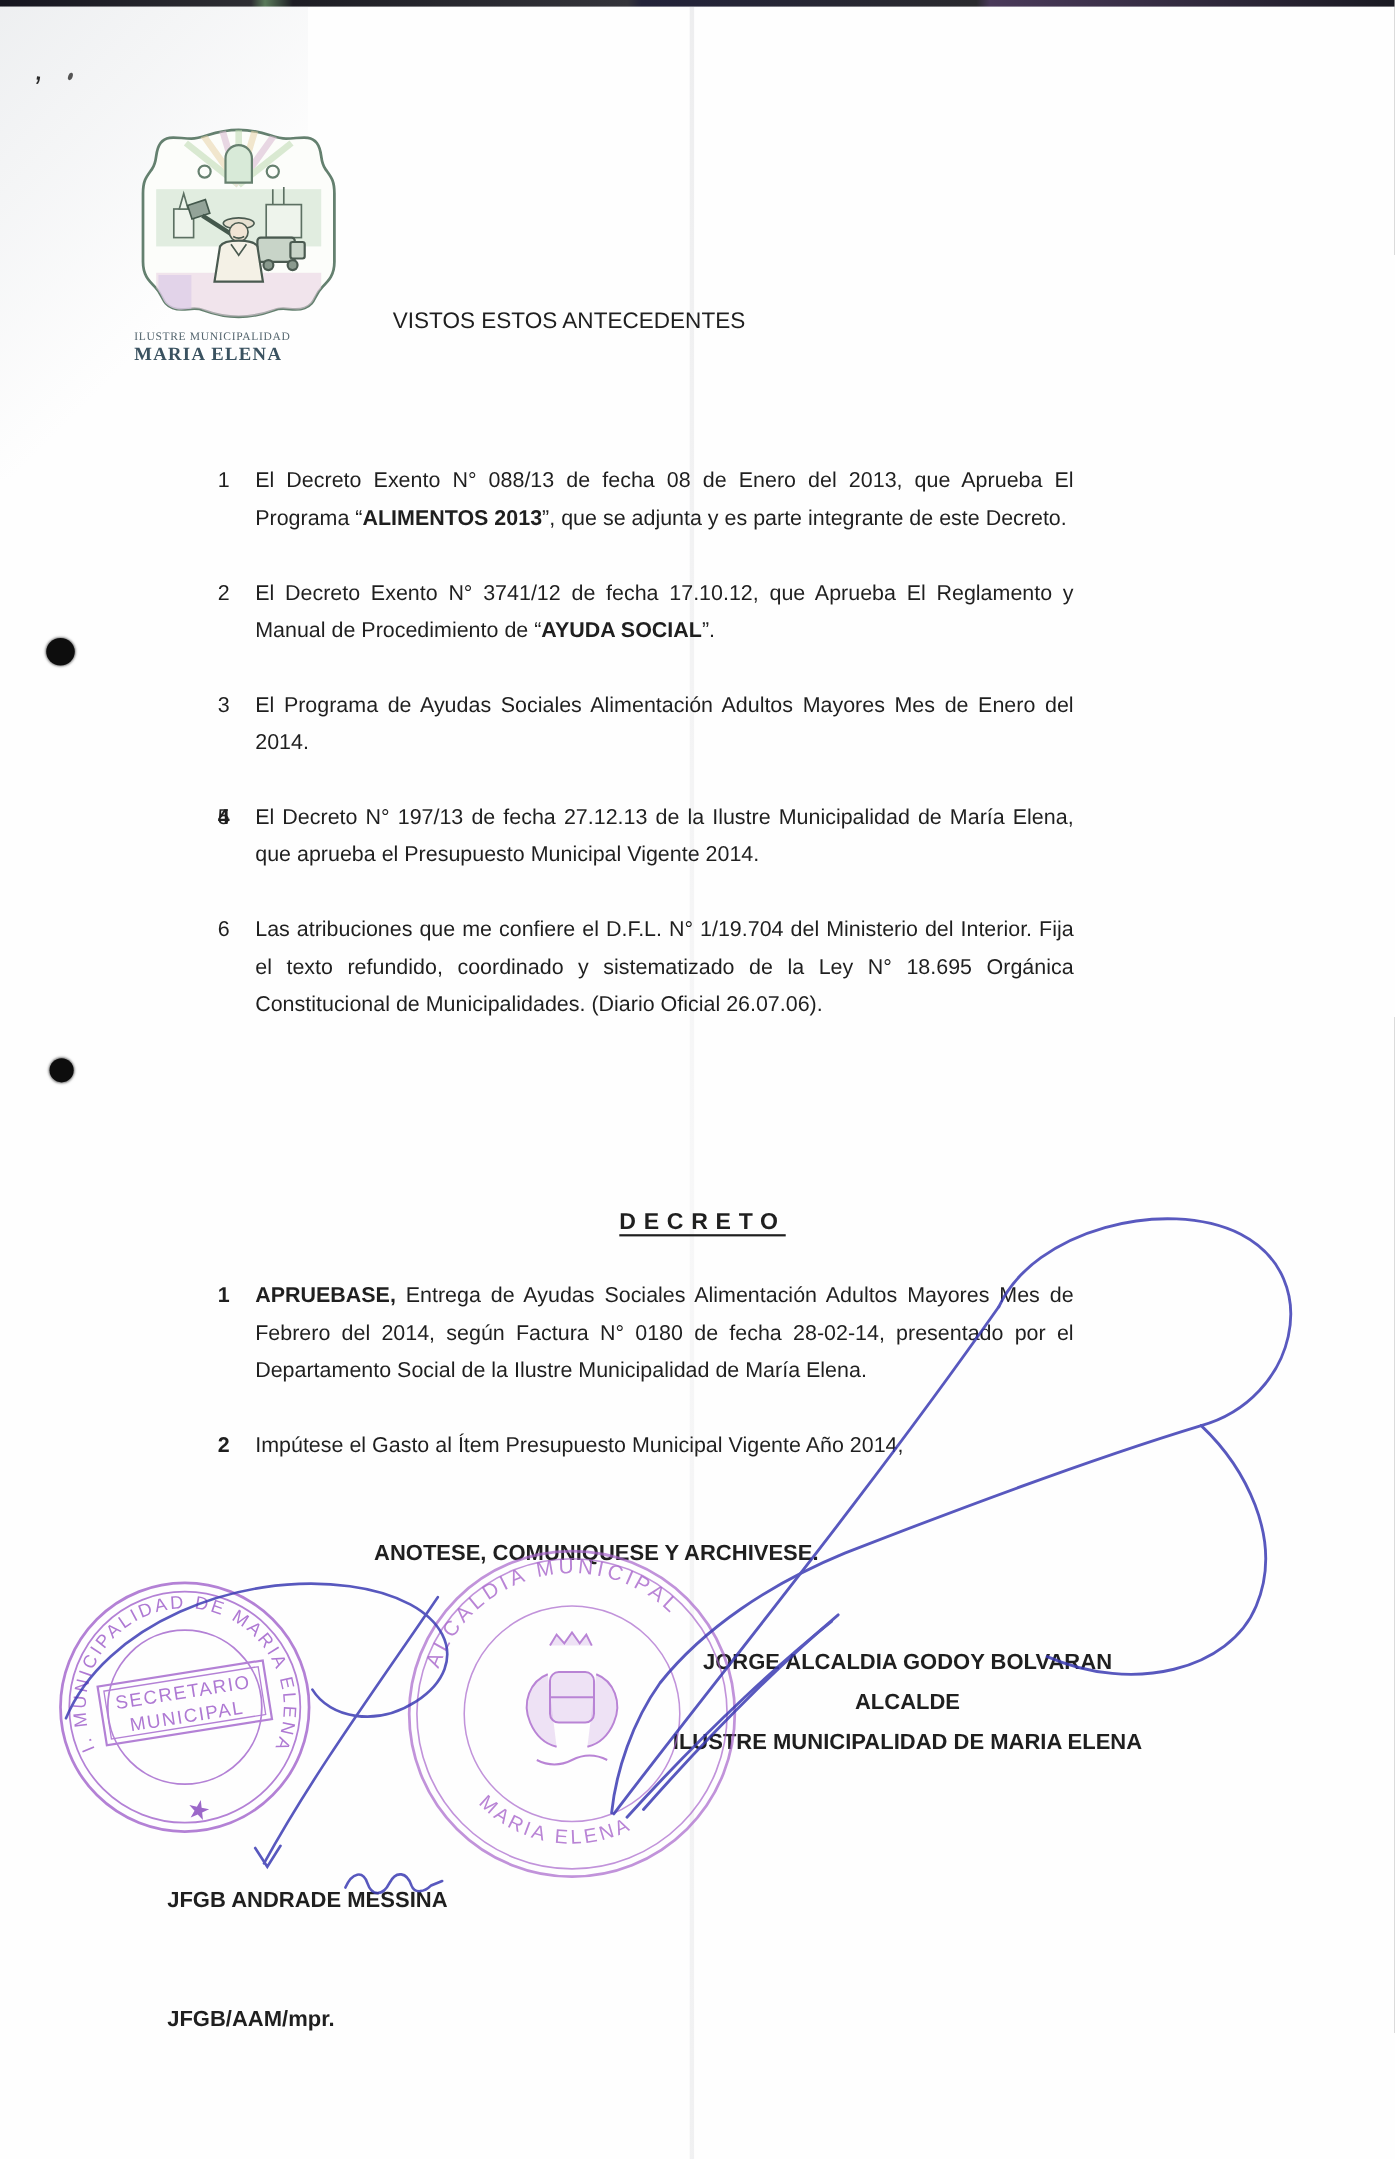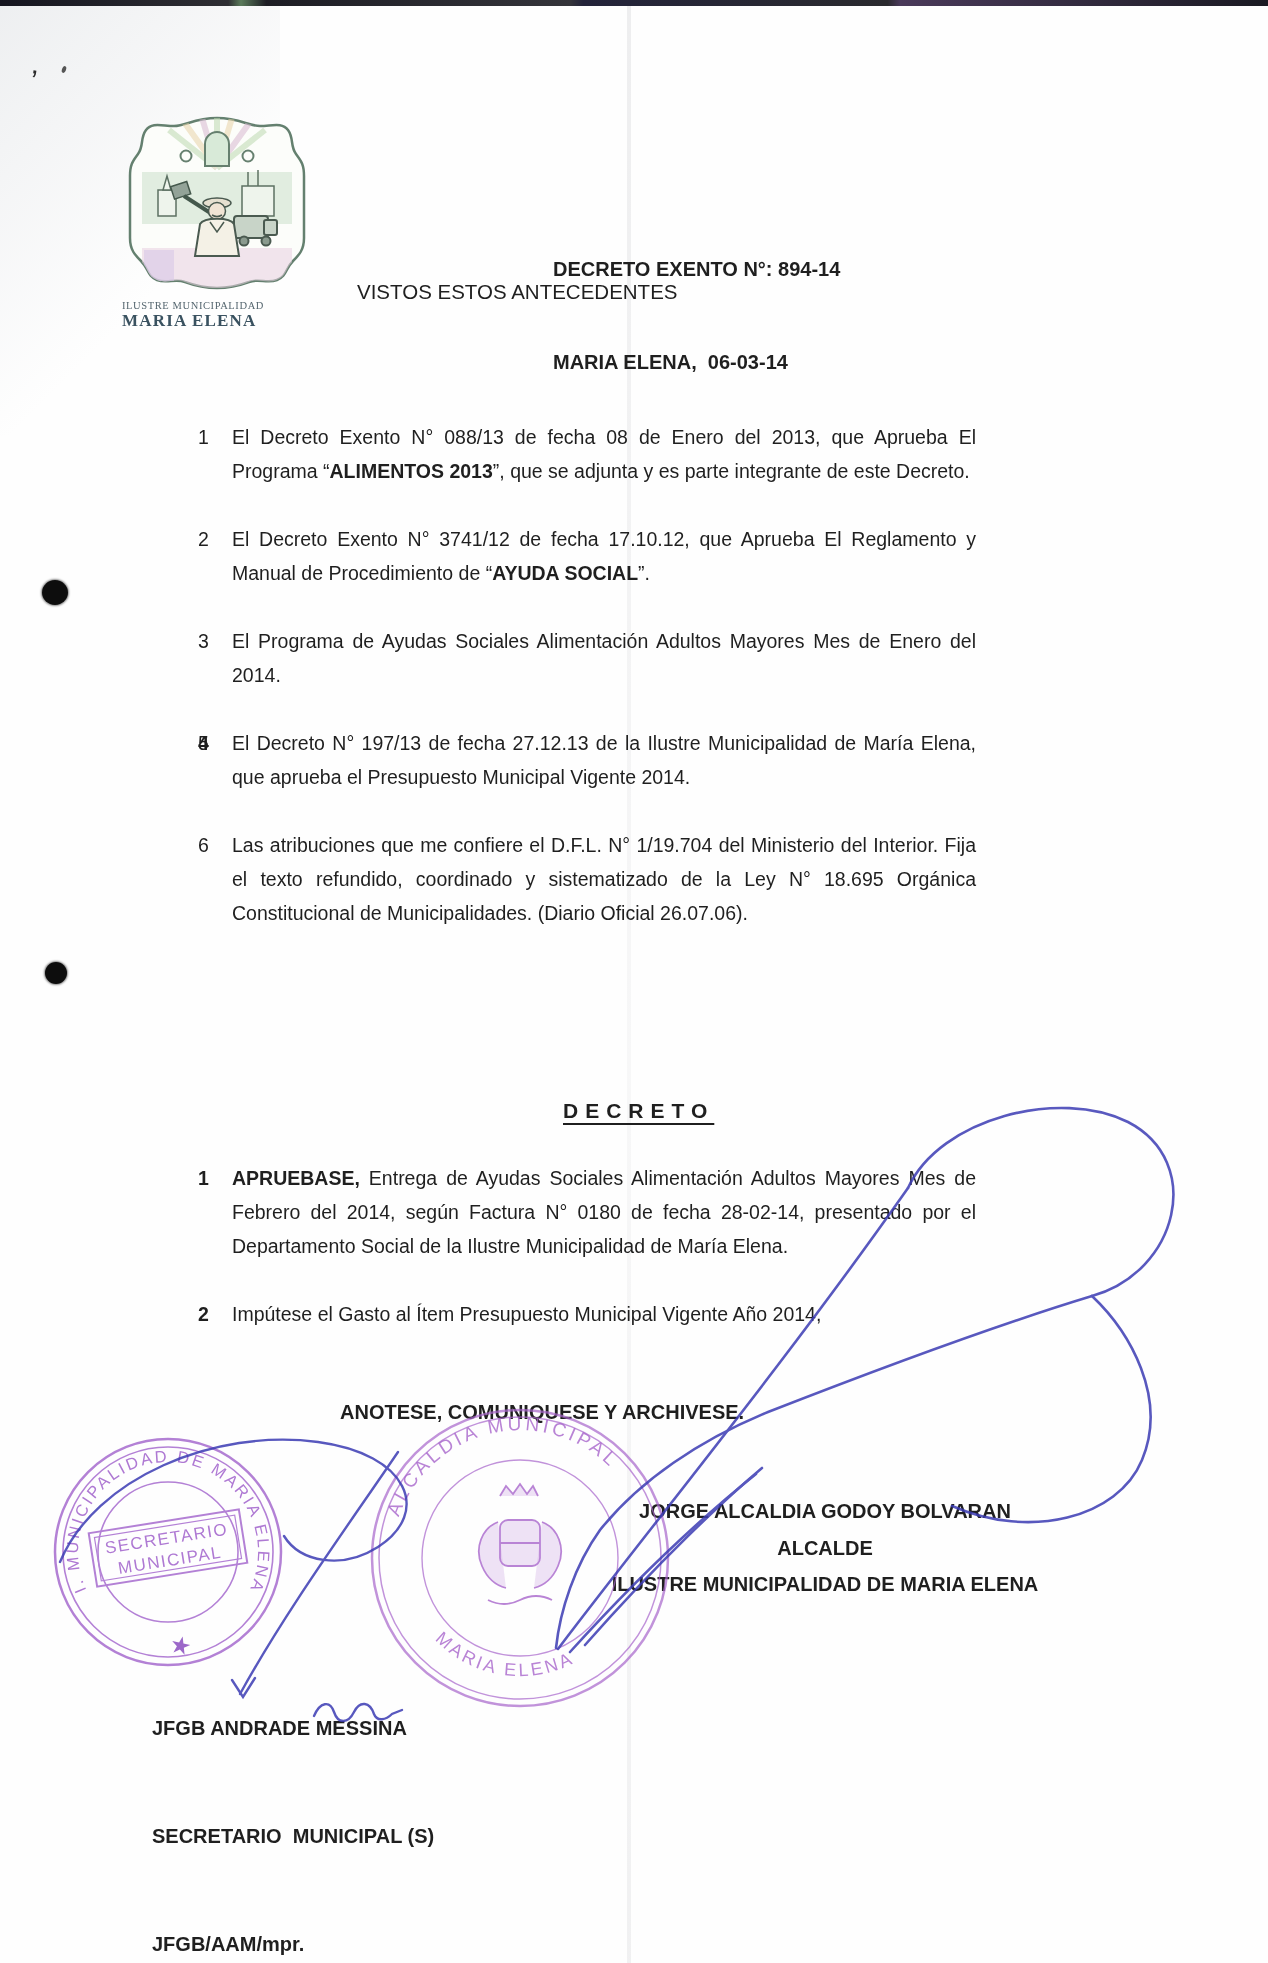--- a/index.html
+++ b/index.html
@@ -103,24 +103,20 @@
         <circle cx="95" cy="101" r="8.5" fill="#f0e4d4" stroke="#4a5a50" stroke-width="1.5"></circle>
         <path d="M90 105 q5 3 10 0" stroke="#4a5a50" stroke-width="1.5" fill="none"></path>
         <path d="M78 114 C82 107 108 107 112 114 L117 146 L73 146 Z" fill="#f4f1e6" stroke="#4a5a50" stroke-width="2"></path>
         <path d="M88 112 l7 10 l7 -10" fill="none" stroke="#4a5a50" stroke-width="1.5"></path>
       </g>
     </svg>
     <div class="logo-cap1">ILUSTRE MUNICIPALIDAD</div>
     <div class="logo-cap2">MARIA ELENA</div>
   </div>
 
-  <div class="decree-header">
-    <div>DECRETO EXENTO N°: 894-14</div>
-    <div>MARIA ELENA,  06-03-14</div>
-  </div>
 
   <div class="vistos-heading">VISTOS ESTOS ANTECEDENTES</div>
 
   <div class="list list-ante">
 
       <p class="item">
         <span class="num">1</span>
         <span><span>El Decreto Exento N° 088/13 de fecha 08 de Enero del 2013, que Aprueba El Programa “</span><b>ALIMENTOS 2013</b><span>”, que se adjunta y es parte integrante de este Decreto.</span></span>
       </p>
 
@@ -167,21 +163,20 @@
   <div class="anotese">ANOTESE, COMUNIQUESE Y ARCHIVESE.</div>
 
   <div class="sig-right">
     <div>JORGE ALCALDIA GODOY BOLVARAN</div>
     <div>ALCALDE</div>
     <div>ILUSTRE MUNICIPALIDAD DE MARIA ELENA</div>
   </div>
 
   <div class="sig-left">
     <div>JFGB ANDRADE MESSINA</div>
-    <div>SECRETARIO  MUNICIPAL (S)</div>
     <div>JFGB/AAM/mpr.</div>
     
   </div>
 
   <svg class="overlay-svg" width="1268" height="1963" viewBox="0 0 1268 1963">
     <defs>
       <path id="secRing" d="M 86.4 1590 A 90 90 0 1 1 244.3 1599.7"></path>
       <path id="mayTop" d="M 396.4 1524.9 A 128 128 0 0 1 643.6 1524.9"></path>
       <path id="mayBot" d="M 423.3 1625.7 A 118 118 0 0 0 616.7 1625.7"></path>
     </defs>

